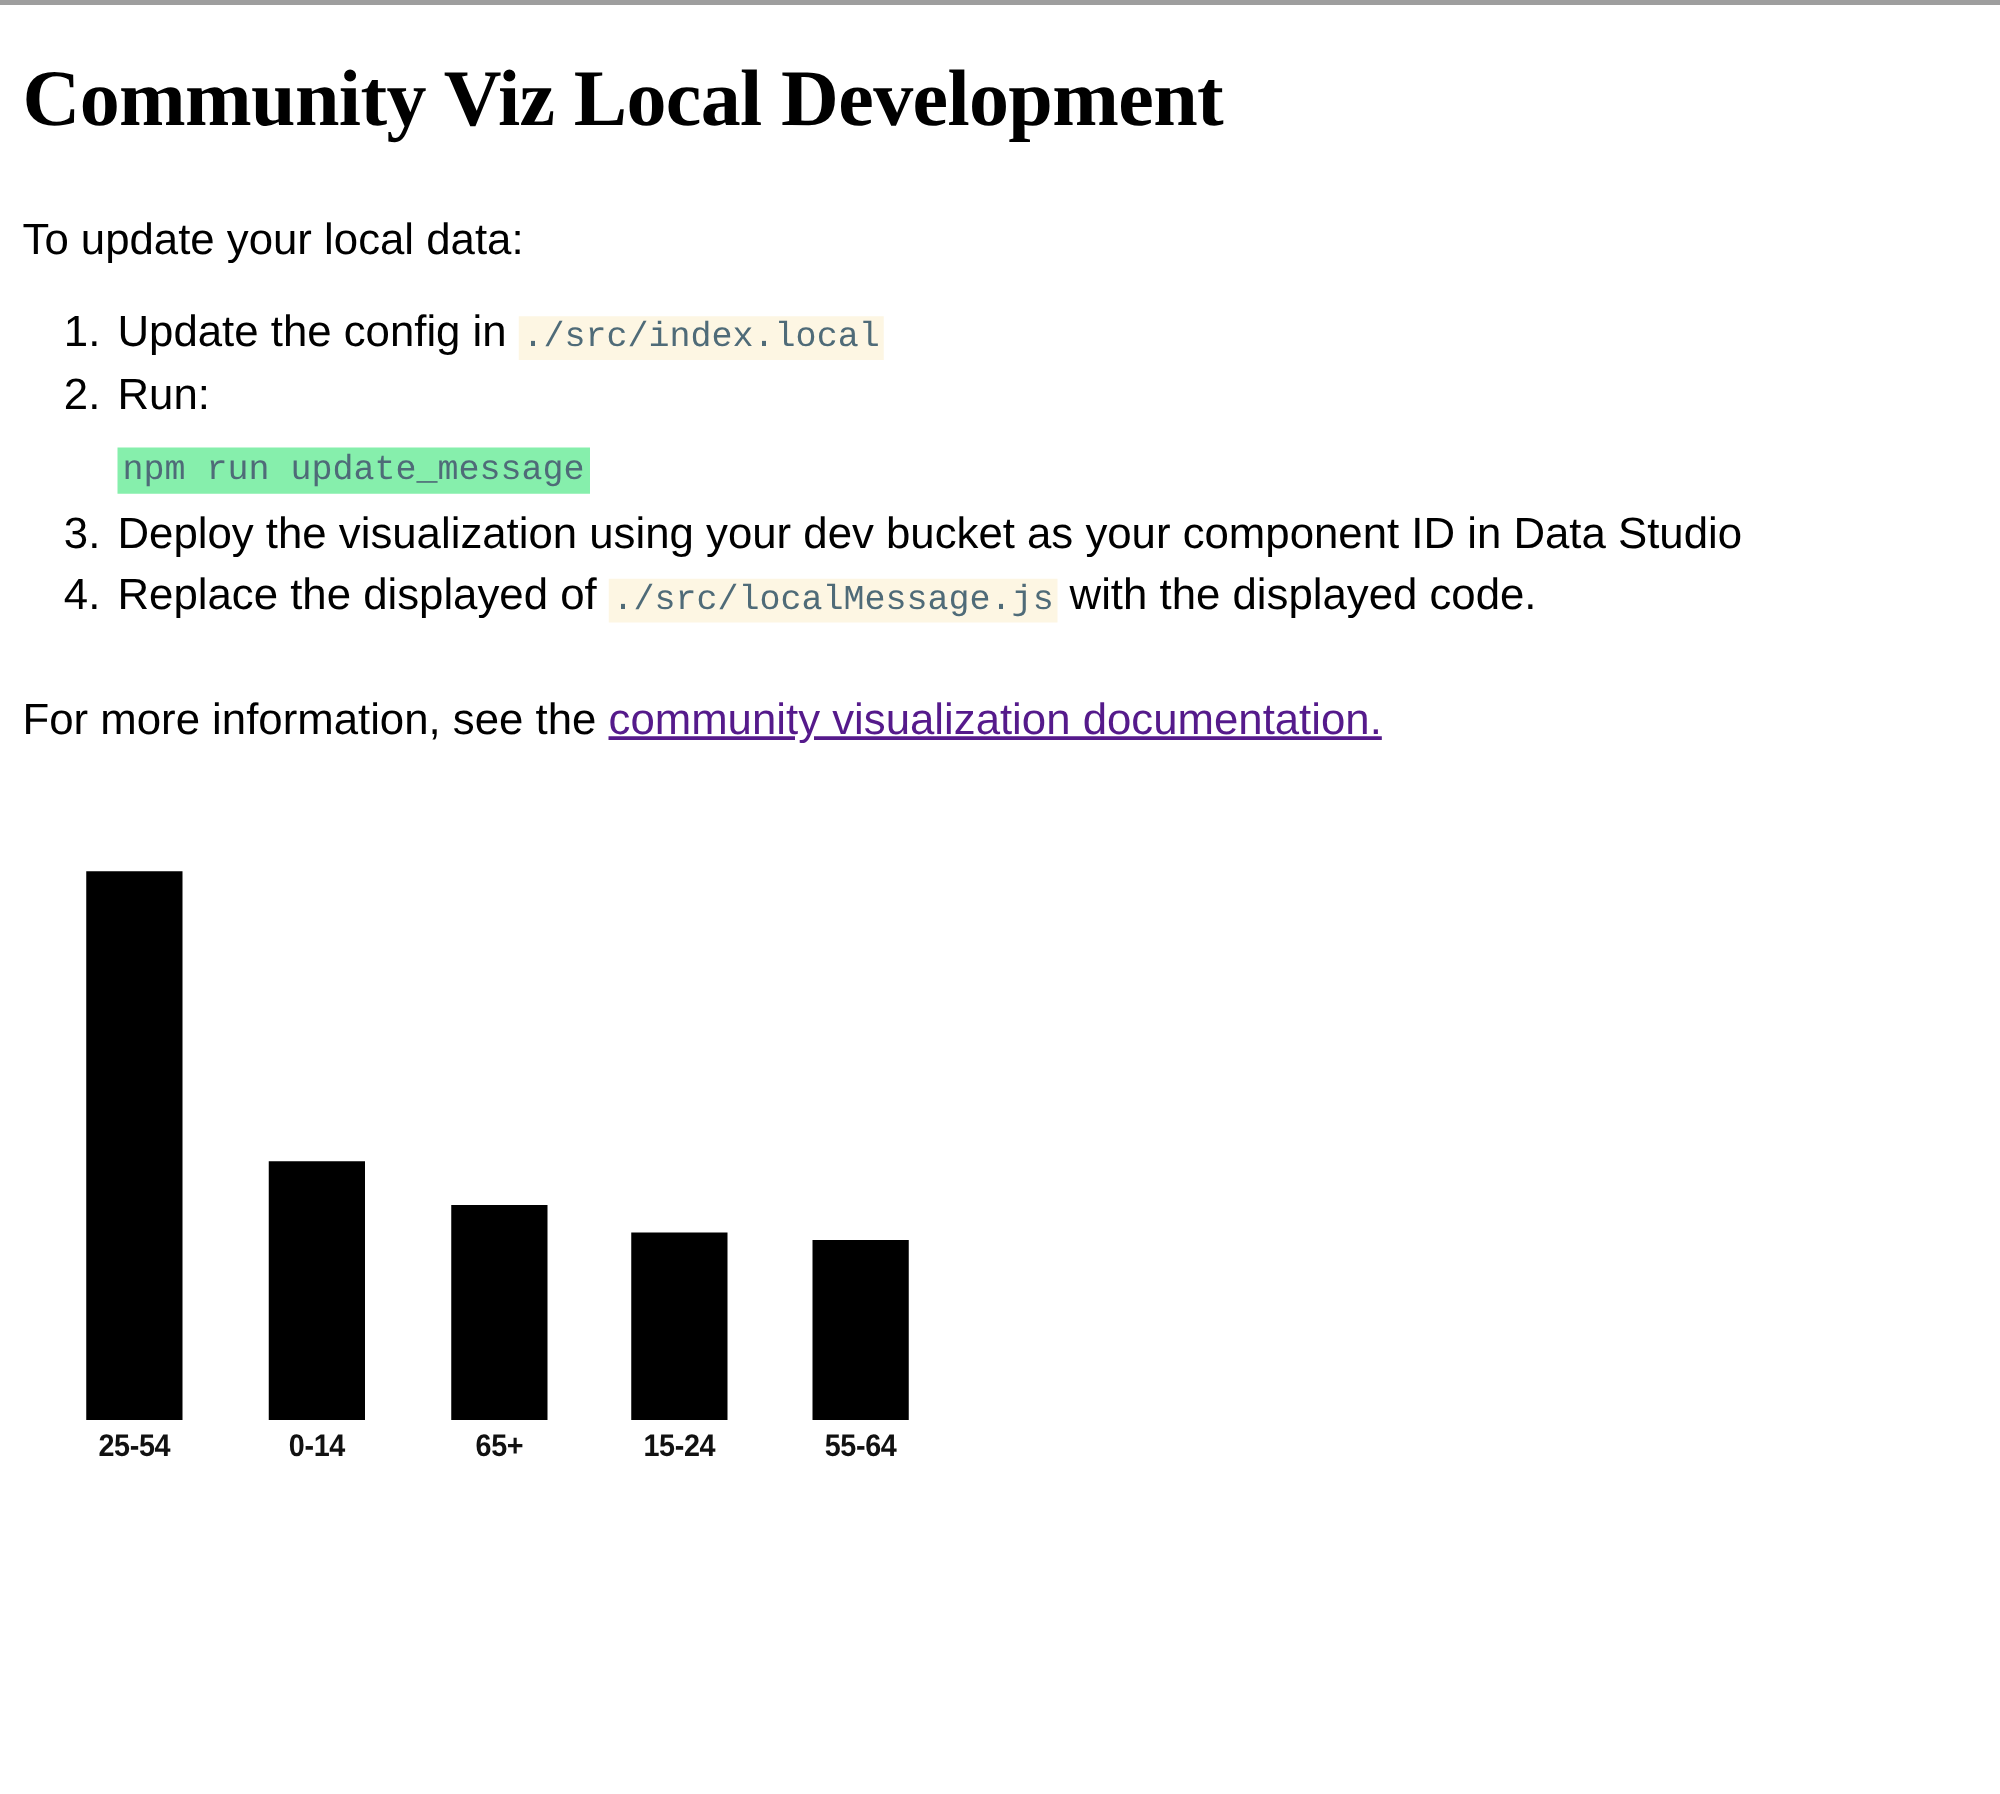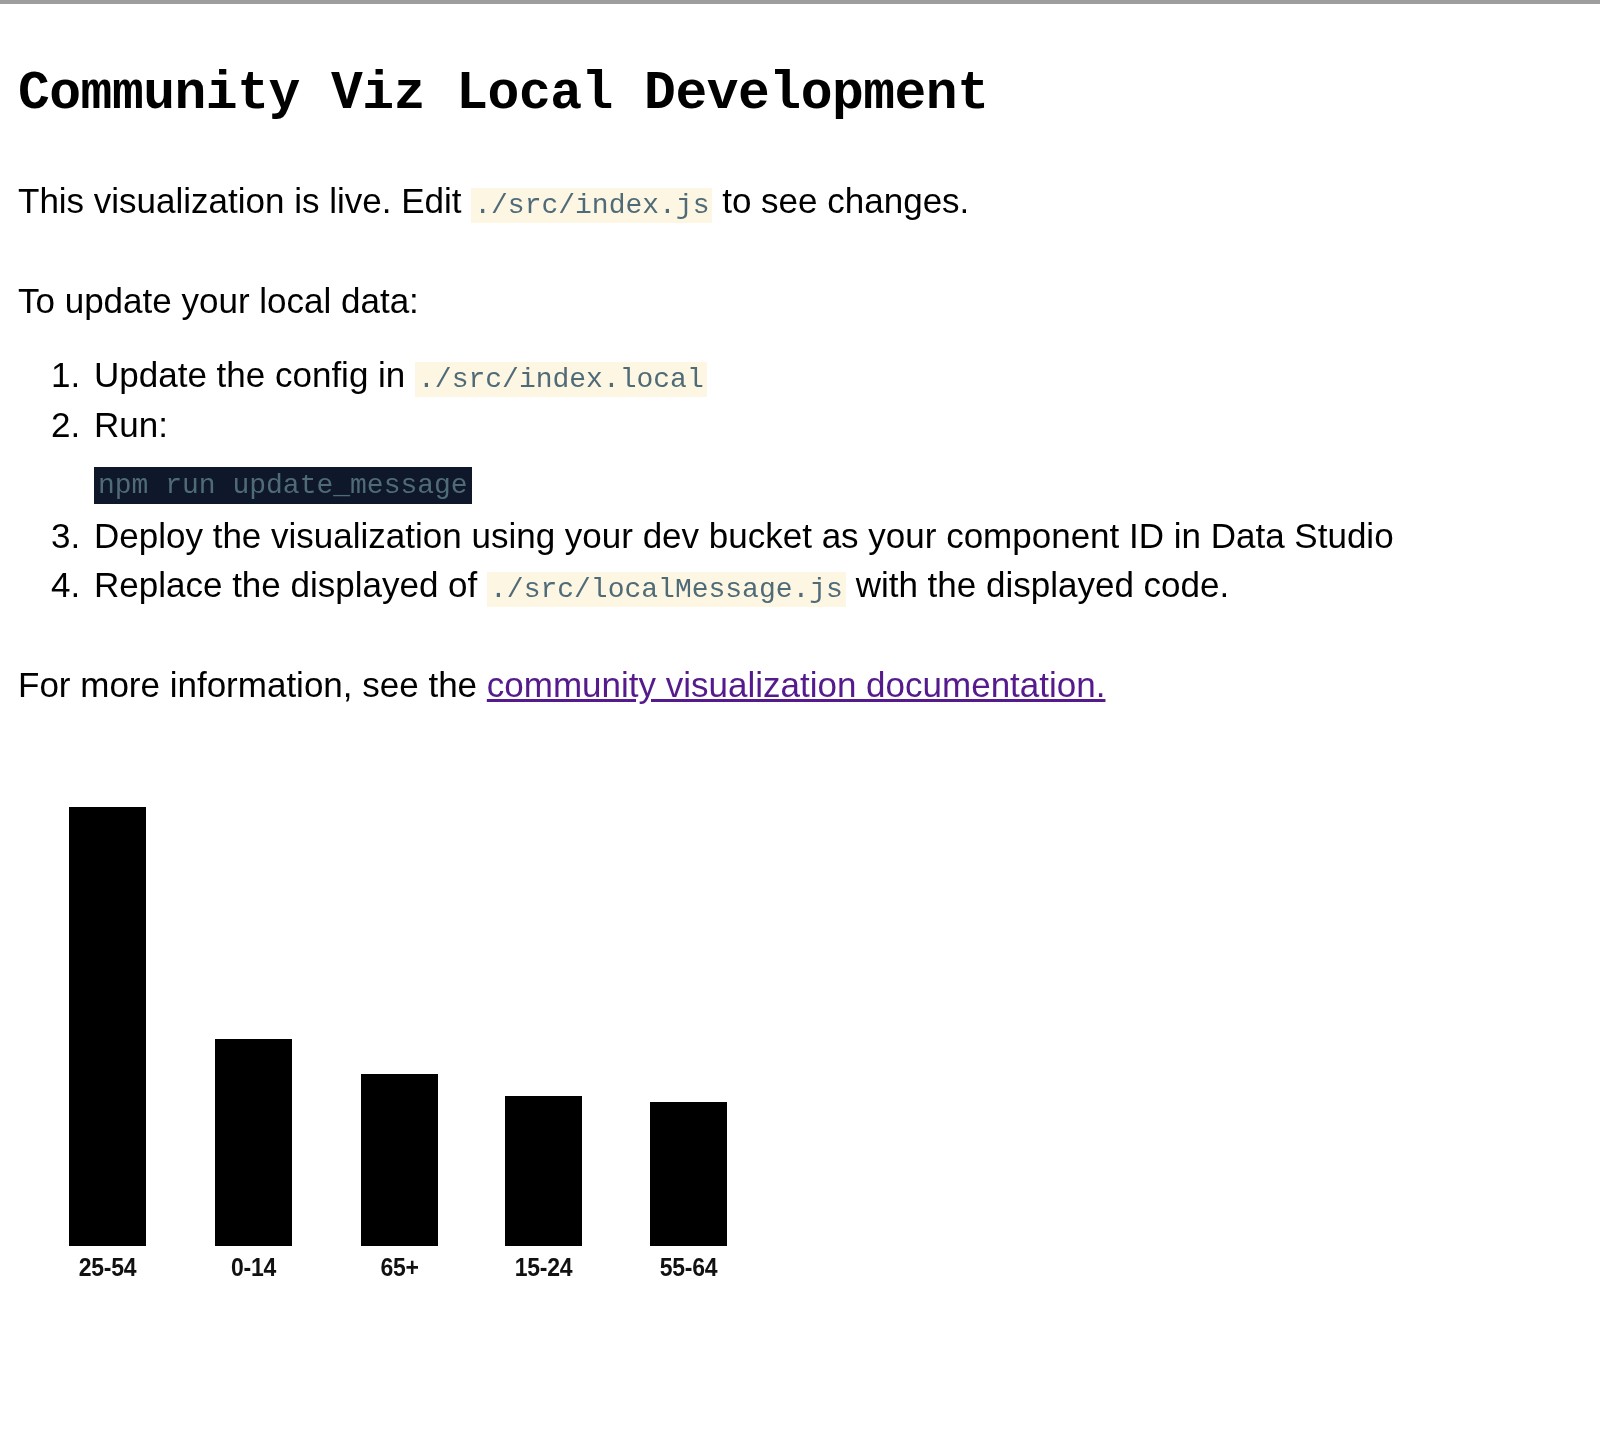--- a/index.html
+++ b/index.html
@@ -29,26 +29,26 @@
     position: absolute;
     top: 4px; left: 0;
     width: 1600px;
   }
 
   .content {
     padding: 0 18px;
   }
 
   h1.page-title {
-    font-family: Liberation Mono, monospace;
+    font-family: Liberation Serif, serif;
     font-weight: bold;
-    font-size: 53px;
+    font-size: 64px;
     line-height: 1.15;
     letter-spacing: -0.5px;
-    margin: 60px 0 0 0;
+    margin: 38px 0 0 0;
     color: #000;
   }
 
   p.para {
     font-size: 35px;
     line-height: 1.32;
     margin: 53px 0 0 0;
     color: #000;
   }
 
@@ -72,21 +72,21 @@
     margin: 0 0 3px 0;
     padding-left: 4px;
   }
 
   .code-block {
     margin: 10px 0 8px 0;
   }
   .code-block code {
     font-family: "Liberation Mono", "DejaVu Sans Mono", monospace;
     font-size: 28px;
-    background: #0f172a;
+    background: #86efac;
     color: #4f6b78;
     padding: 3px 4px;
     white-space: pre;
   }
 
   a.doc-link {
     color: #551a8b;
     text-decoration: underline;
     text-align: center;
   }
@@ -141,21 +141,20 @@
 </head>
 <body>
 
 <div class="top-rule"></div>
 
 <div class="page">
   <div class="content">
 
     <h1 class="page-title">Community Viz Local Development</h1>
 
-    <p class="para"><span>This visualization is live. Edit </span><code class="inline">./src/index.js</code><span> to see changes.</span></p>
 
     <p class="para">To update your local data:</p>
 
     <ol class="steps">
       <li><span>Update the config in </span><code class="inline">./src/index.local</code><span></span></li>
 
       <li><span>Run:</span>
         <div class="code-block"><code>npm run update_message</code></div>
       </li>
 

